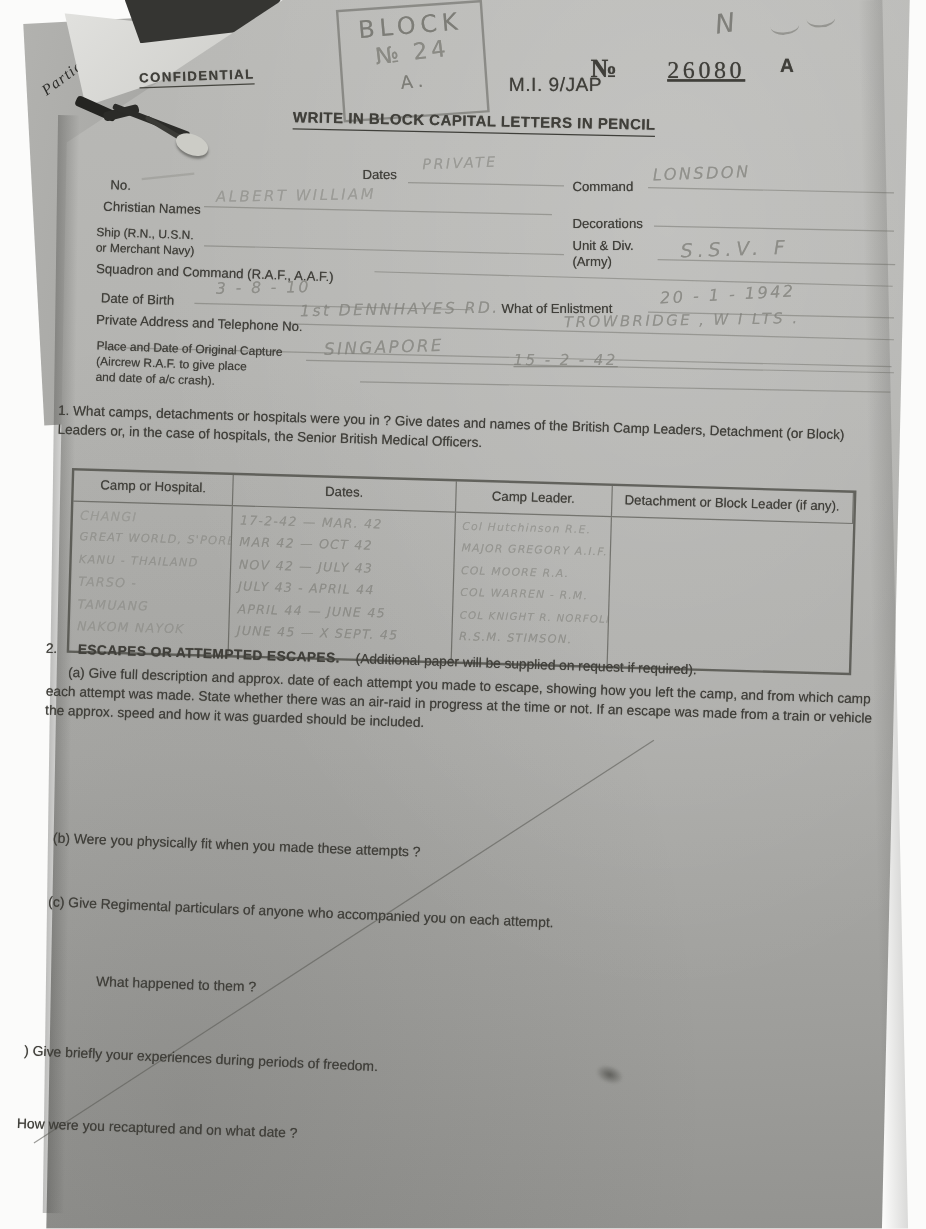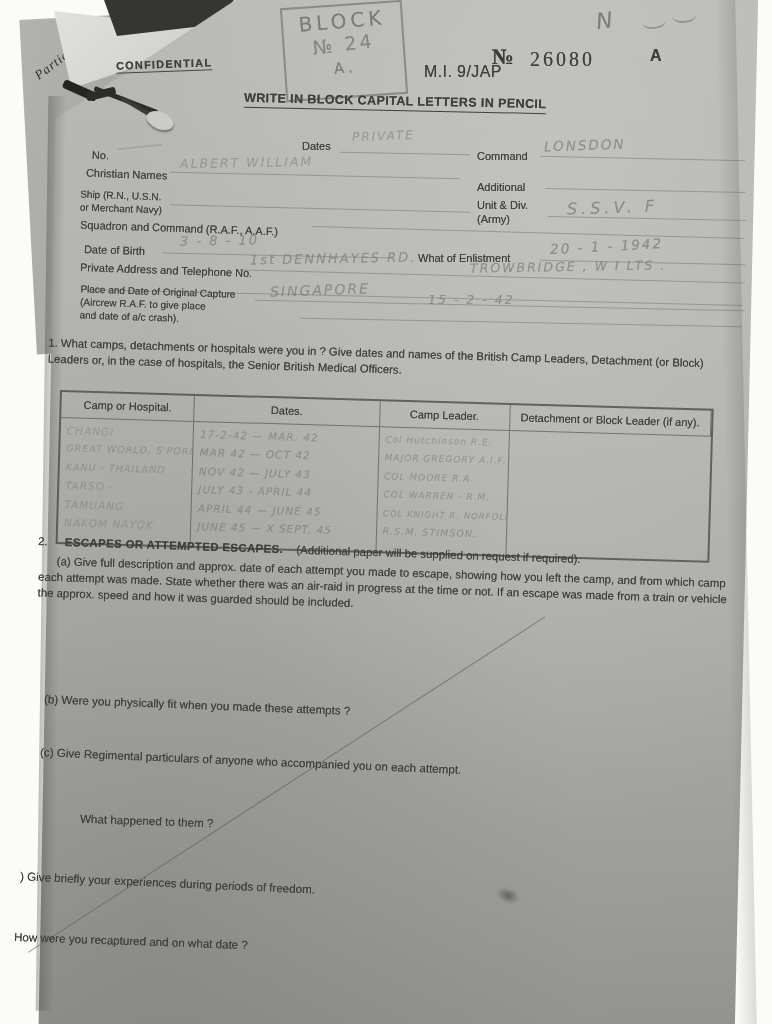--- a/index.html
+++ b/index.html
@@ -120,21 +120,21 @@
 <div class="abs print" style="left:116px;top:58px;font-size:11px;font-weight:bold;letter-spacing:1.2px;border-bottom:1.5px solid #45453f;padding-bottom:1px;transform:rotate(-2deg);">CONFIDENTIAL</div>
 
 <div class="stamp">
   <div class="hw" style="font-size:20px;color:#72726c;opacity:.85;margin-top:3px;transform:rotate(-1deg);">BLOCK</div>
   <div class="hw" style="font-size:19px;color:#8a8a84;letter-spacing:3px;transform:rotate(-3deg);">№ 24</div>
   <div class="hw" style="font-size:15px;color:#7d7d77;margin-top:4px;transform:rotate(-2deg);">A.</div>
 </div>
 
 <div class="abs print" style="left:424px;top:63px;font-size:16px;letter-spacing:.4px;">M.I. 9/JAP</div>
 <div class="abs print serif" style="left:492px;top:44px;font-size:22px;font-weight:bold;">№</div>
-<div class="abs print serif" style="left:530px;top:48px;font-size:20px;letter-spacing:3px;">26080</div>
+<div class="abs print serif" style="left:556px;top:48px;font-size:20px;letter-spacing:3px;text-decoration:underline;">26080</div>
 <div class="abs print" style="left:650px;top:47px;font-size:16px;font-weight:bold;">A</div>
 
 <div class="abs hw" style="left:596px;top:8px;font-size:22px;color:rgba(108,108,102,.55);transform:rotate(-8deg);">N</div>
 <div class="scribble-arc" style="left:642px;top:14px;transform:rotate(-6deg);"></div>
 <div class="scribble-arc" style="left:672px;top:8px;transform:rotate(-4deg);"></div>
 
 <div class="abs print" style="left:244px;top:94px;font-size:12.5px;font-weight:bold;letter-spacing:.4px;border-bottom:1.5px solid #3f3f3a;padding-bottom:2px;transform:rotate(1.2deg);">WRITE IN BLOCK CAPITAL LETTERS IN PENCIL</div>
 
 <div class="abs print lbl" style="left:92px;top:148px;transform:rotate(2deg);">No.</div>
 <div class="uline" style="left:118px;top:146px;width:44px;border-top-width:2px;opacity:.5;transform:rotate(-6deg);"></div>
@@ -144,21 +144,21 @@
 <div class="uline" style="left:340px;top:153px;width:130px;transform:rotate(1.2deg);"></div>
 
 <div class="abs print lbl" style="left:477px;top:149px;">Command</div>
 <div class="abs hw" style="left:544px;top:137px;font-size:13.5px;opacity:.7;transform:rotate(-2deg);">LONSDON</div>
 <div class="uline" style="left:540px;top:158px;width:205px;transform:rotate(1.2deg);"></div>
 
 <div class="abs print lbl" style="left:86px;top:167px;transform:rotate(2deg);">Christian Names</div>
 <div class="abs hw" style="left:180px;top:155px;font-size:12.5px;opacity:.5;transform:rotate(-1deg);">ALBERT   WILLIAM</div>
 <div class="uline" style="left:170px;top:175px;width:290px;transform:rotate(1.3deg);"></div>
 
-<div class="abs print lbl" style="left:477px;top:180px;">Additional</div>
+<div class="abs print lbl" style="left:477px;top:180px;">Decorations</div>
 <div class="uline" style="left:545px;top:190px;width:200px;transform:rotate(1.2deg);"></div>
 
 <div class="abs print lbl" style="left:80px;top:190px;font-size:10px;transform:rotate(2deg);">Ship (R.N., U.S.N.
 or Merchant Navy)</div>
 <div class="uline" style="left:170px;top:208px;width:300px;transform:rotate(1.4deg);"></div>
 
 <div class="abs print lbl" style="left:477px;top:198px;">Unit &amp; Div.
 (Army)</div>
 <div class="abs hw" style="left:567px;top:198px;font-size:16px;letter-spacing:4px;opacity:.75;transform:rotate(-2deg);">S.S.V. F</div>
 <div class="uline" style="left:548px;top:218px;width:198px;transform:rotate(1.2deg);"></div>
@@ -177,21 +177,21 @@
 <div class="abs print lbl" style="left:80px;top:263px;transform:rotate(2deg);">Private Address and Telephone No.</div>
 <div class="abs hw" style="left:250px;top:251px;font-size:13px;opacity:.7;transform:rotate(-1deg);">1st  DENNHAYES  RD.</div>
 <div class="abs hw" style="left:470px;top:259px;font-size:12.5px;opacity:.7;transform:rotate(-1deg);">TROWBRIDGE ,   W I LTS .</div>
 <div class="uline" style="left:240px;top:276px;width:505px;transform:rotate(1.5deg);"></div>
 <div class="uline" style="left:85px;top:297px;width:658px;transform:rotate(1.4deg);"></div>
 
 <div class="abs print lbl" style="left:80px;top:286px;font-size:10px;transform:rotate(2deg);">Place and Date of Original Capture
 (Aircrew R.A.F. to give place
 and date of a/c crash).</div>
 <div class="abs hw" style="left:270px;top:282px;font-size:14px;opacity:.7;transform:rotate(-2deg);">SINGAPORE</div>
-<div class="abs hw" style="left:428px;top:292px;font-size:12.5px;opacity:.7;">15  -  2  -  42</div>
+<div class="abs hw" style="left:428px;top:292px;font-size:12.5px;opacity:.7;text-decoration:underline;">15  -  2  -  42</div>
 <div class="uline" style="left:255px;top:305px;width:490px;transform:rotate(1.2deg);"></div>
 <div class="uline" style="left:300px;top:322px;width:442px;transform:rotate(1.1deg);"></div>
 
 <div class="abs print" style="left:48px;top:346px;width:666px;font-size:11.3px;line-height:1.38;transform:rotate(1.8deg);">1.    What camps, detachments or hospitals were you in ?   Give dates and names of the British Camp Leaders, Detachment (or Block) Leaders or, in the case of hospitals, the Senior British Medical Officers.</div>
 
 <div class="camp-table">
   <div class="ct-h print">Camp or Hospital.</div>
   <div class="ct-h print">Dates.</div>
   <div class="ct-h print">Camp Leader.</div>
   <div class="ct-h print">Detachment or Block Leader (if any).</div>

